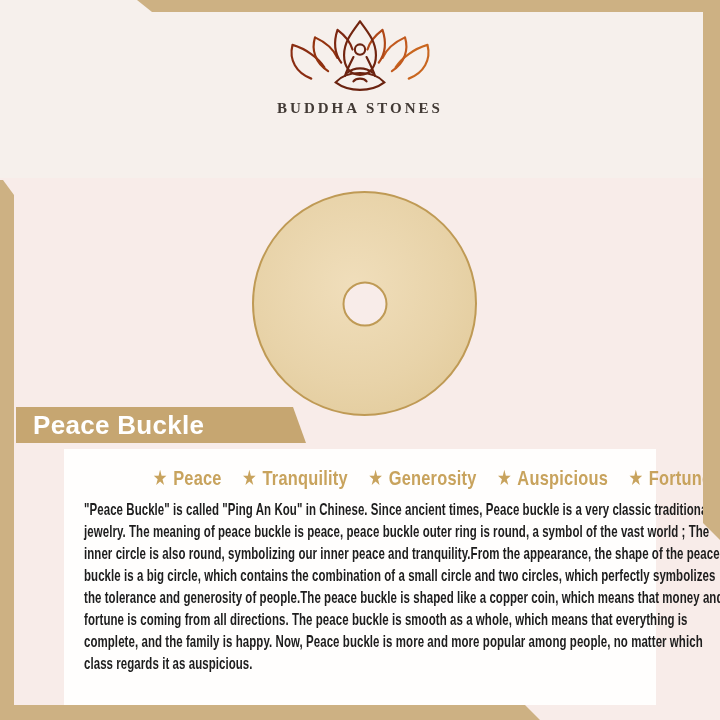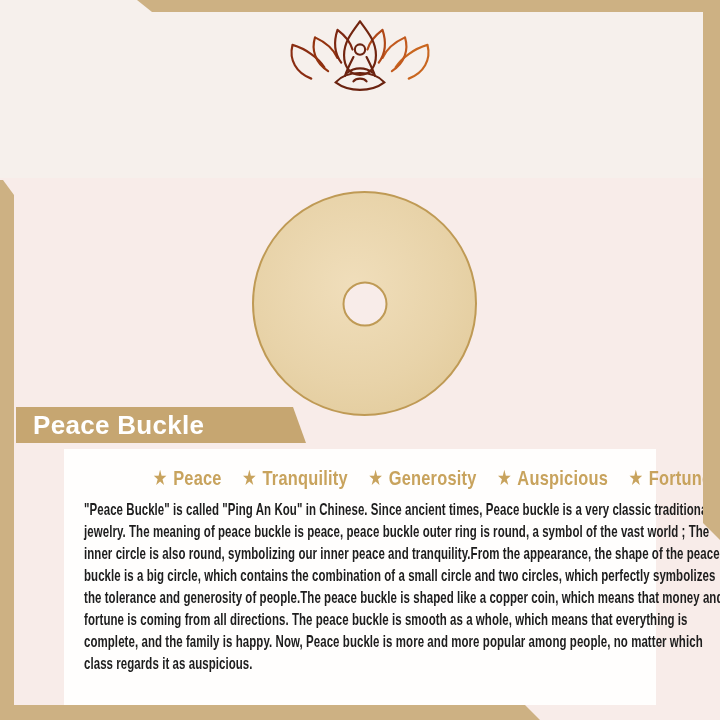--- a/index.html
+++ b/index.html
@@ -99,20 +99,21 @@
       <path d="M128,20 C132,33 128,47 114,56 M128,20 C117,25 108,33 104,42" stroke="#c25a1e"></path>
       <path d="M104,12 C108,24 108,36 100,47 M104,12 C96,18 90,26 88,33" stroke="#b04818"></path>
       <path d="M80,3 C71,15 63,25 63,39 C63,52 70,60 80,60 C90,60 97,52 97,39 C97,25 89,15 80,3 Z" stroke="#72250f"></path>
       <circle cx="80" cy="33" r="5.5" stroke="#6b2310"></circle>
       <path d="M73,41 C69,49 66,55 64,61 M87,41 C91,49 94,55 96,61" stroke="#6b2310"></path>
       <path d="M66,58 C71,54 75,53 80,53 C85,53 89,54 94,58" stroke="#6b2310"></path>
       <path d="M54,68 C60,61 70,58 80,58 C90,58 100,61 106,68 C98,74 89,76 80,76 C71,76 62,74 54,68 Z" stroke="#6b2310"></path>
       <path d="M73,67 C76,63 84,63 87,67" stroke="#6b2310"></path>
     </svg>
   </div>
+  <div class="brand-name">BUDDHA STONES</div>
 
 
   <div class="disc">
     <div class="disc-hole"></div>
   </div>
 
   <div class="banner">
     <span>Peace Buckle Meaning</span>
   </div>
 

